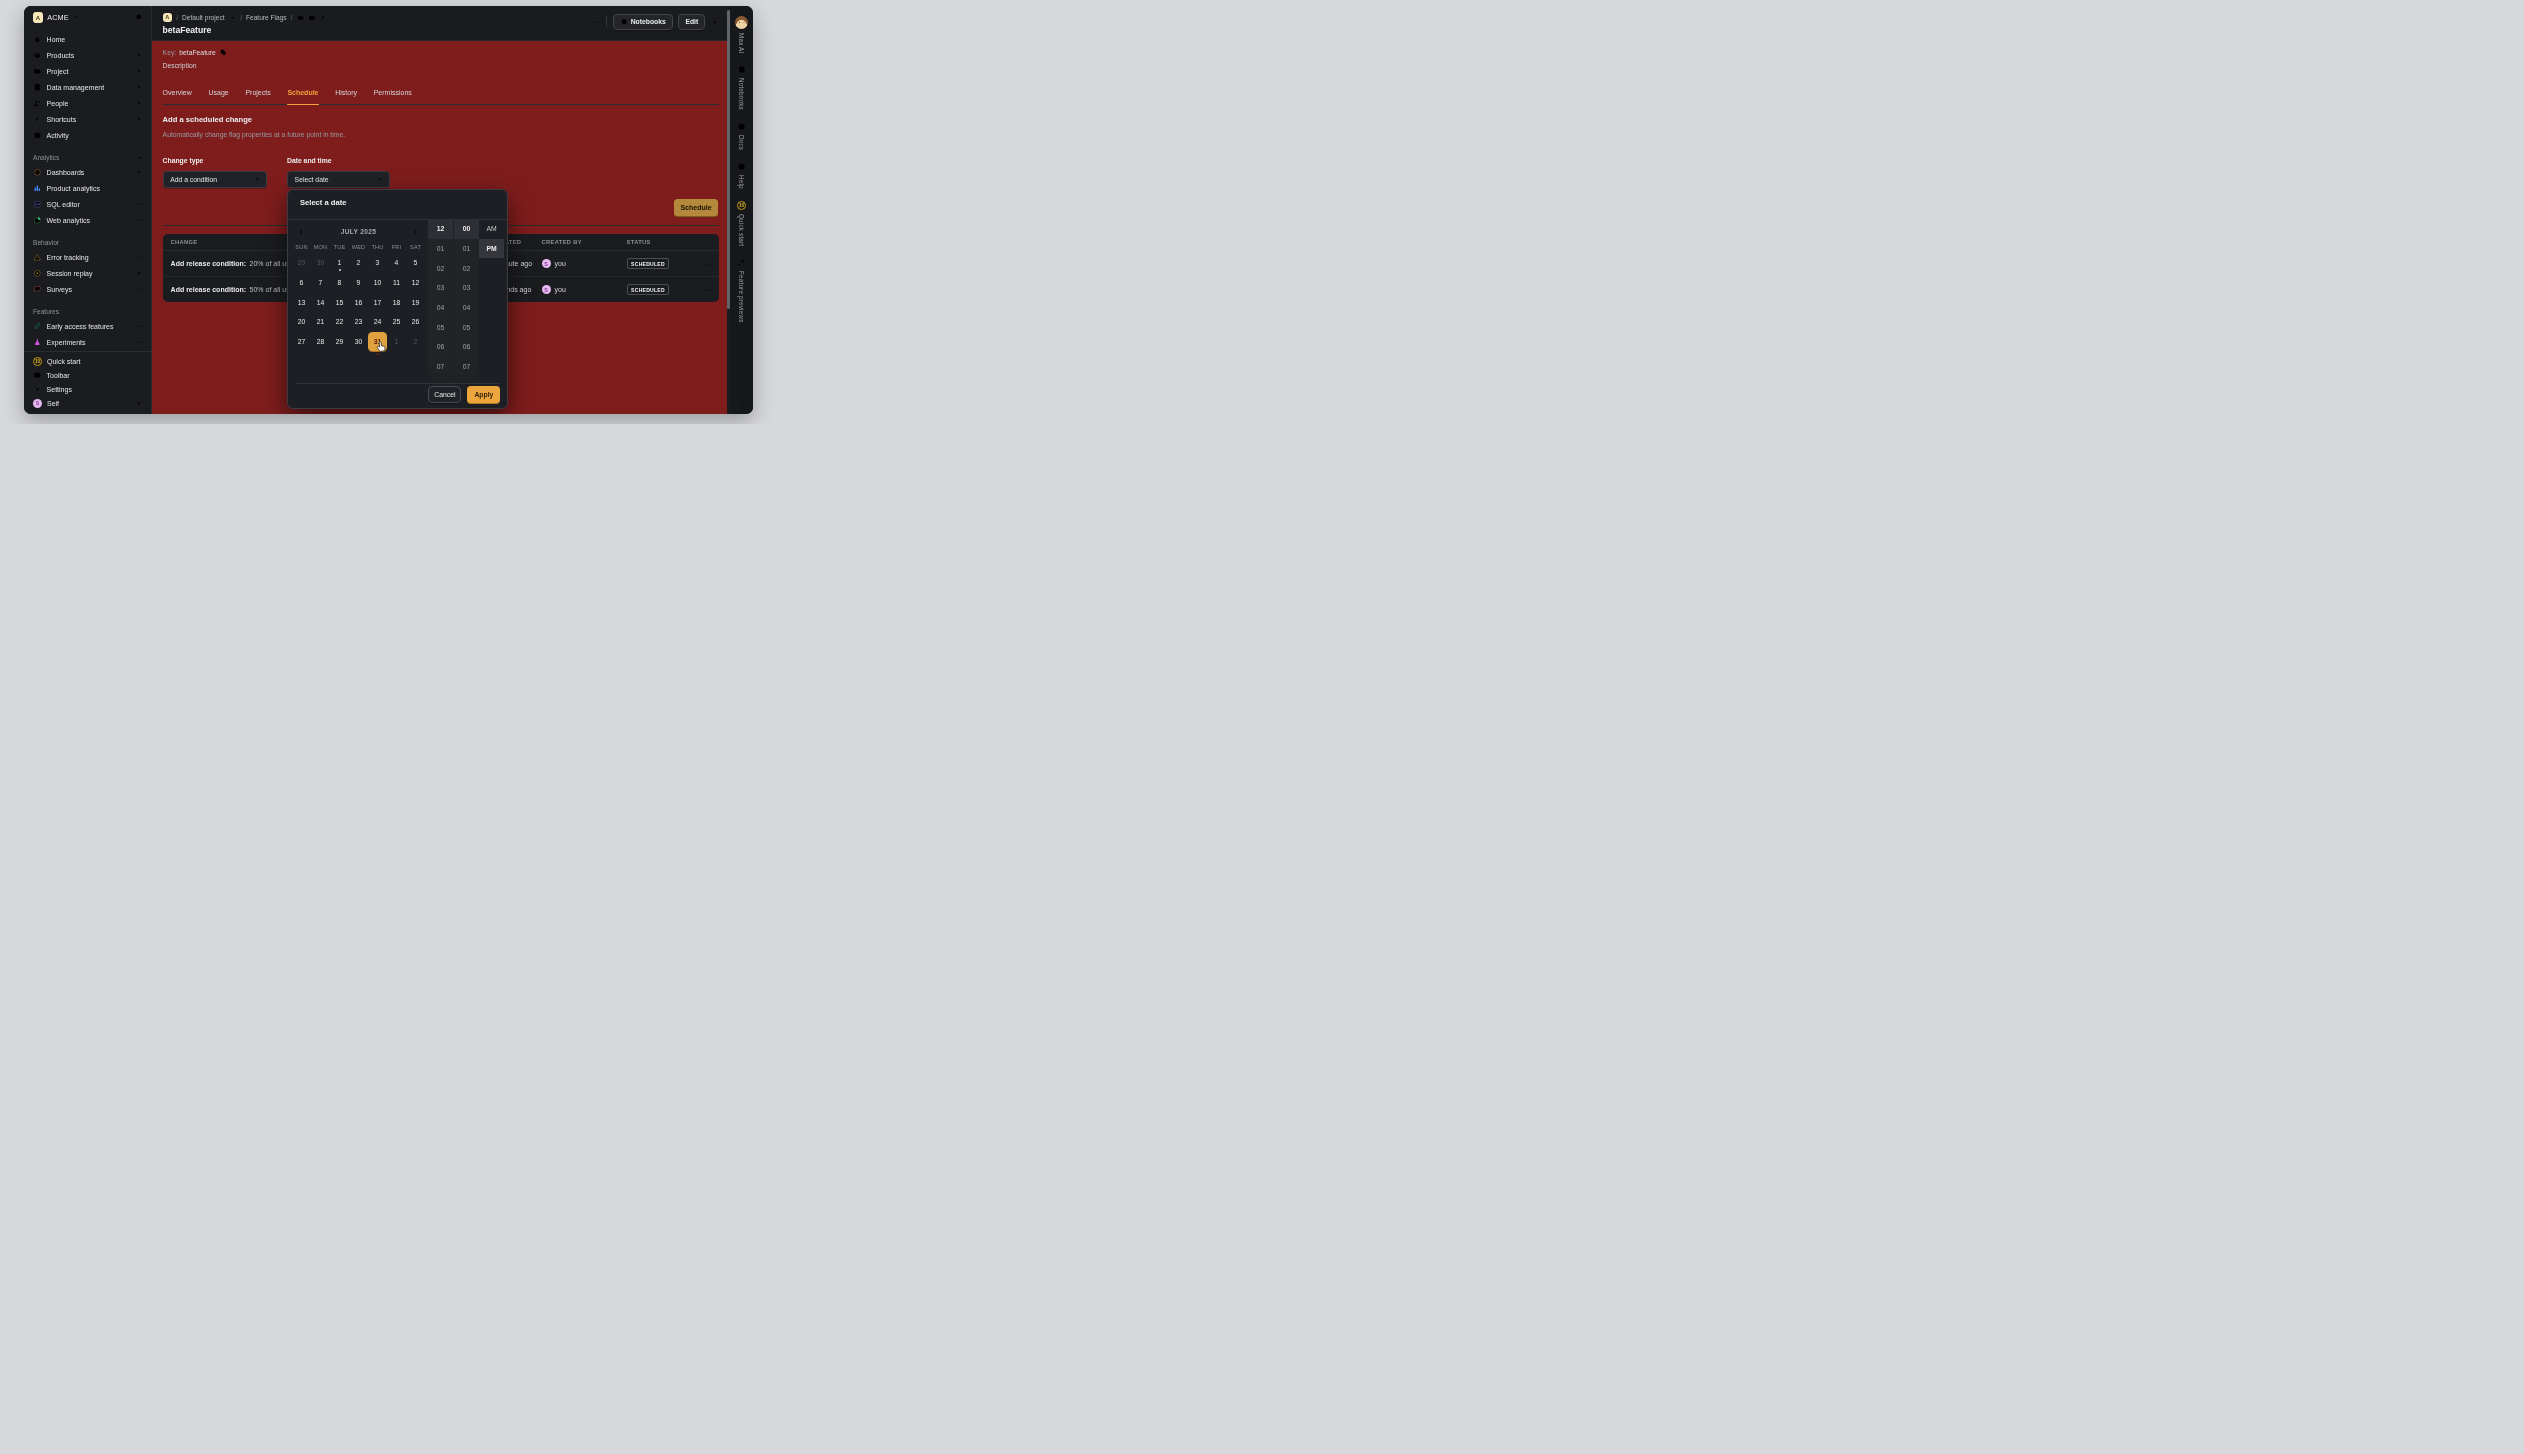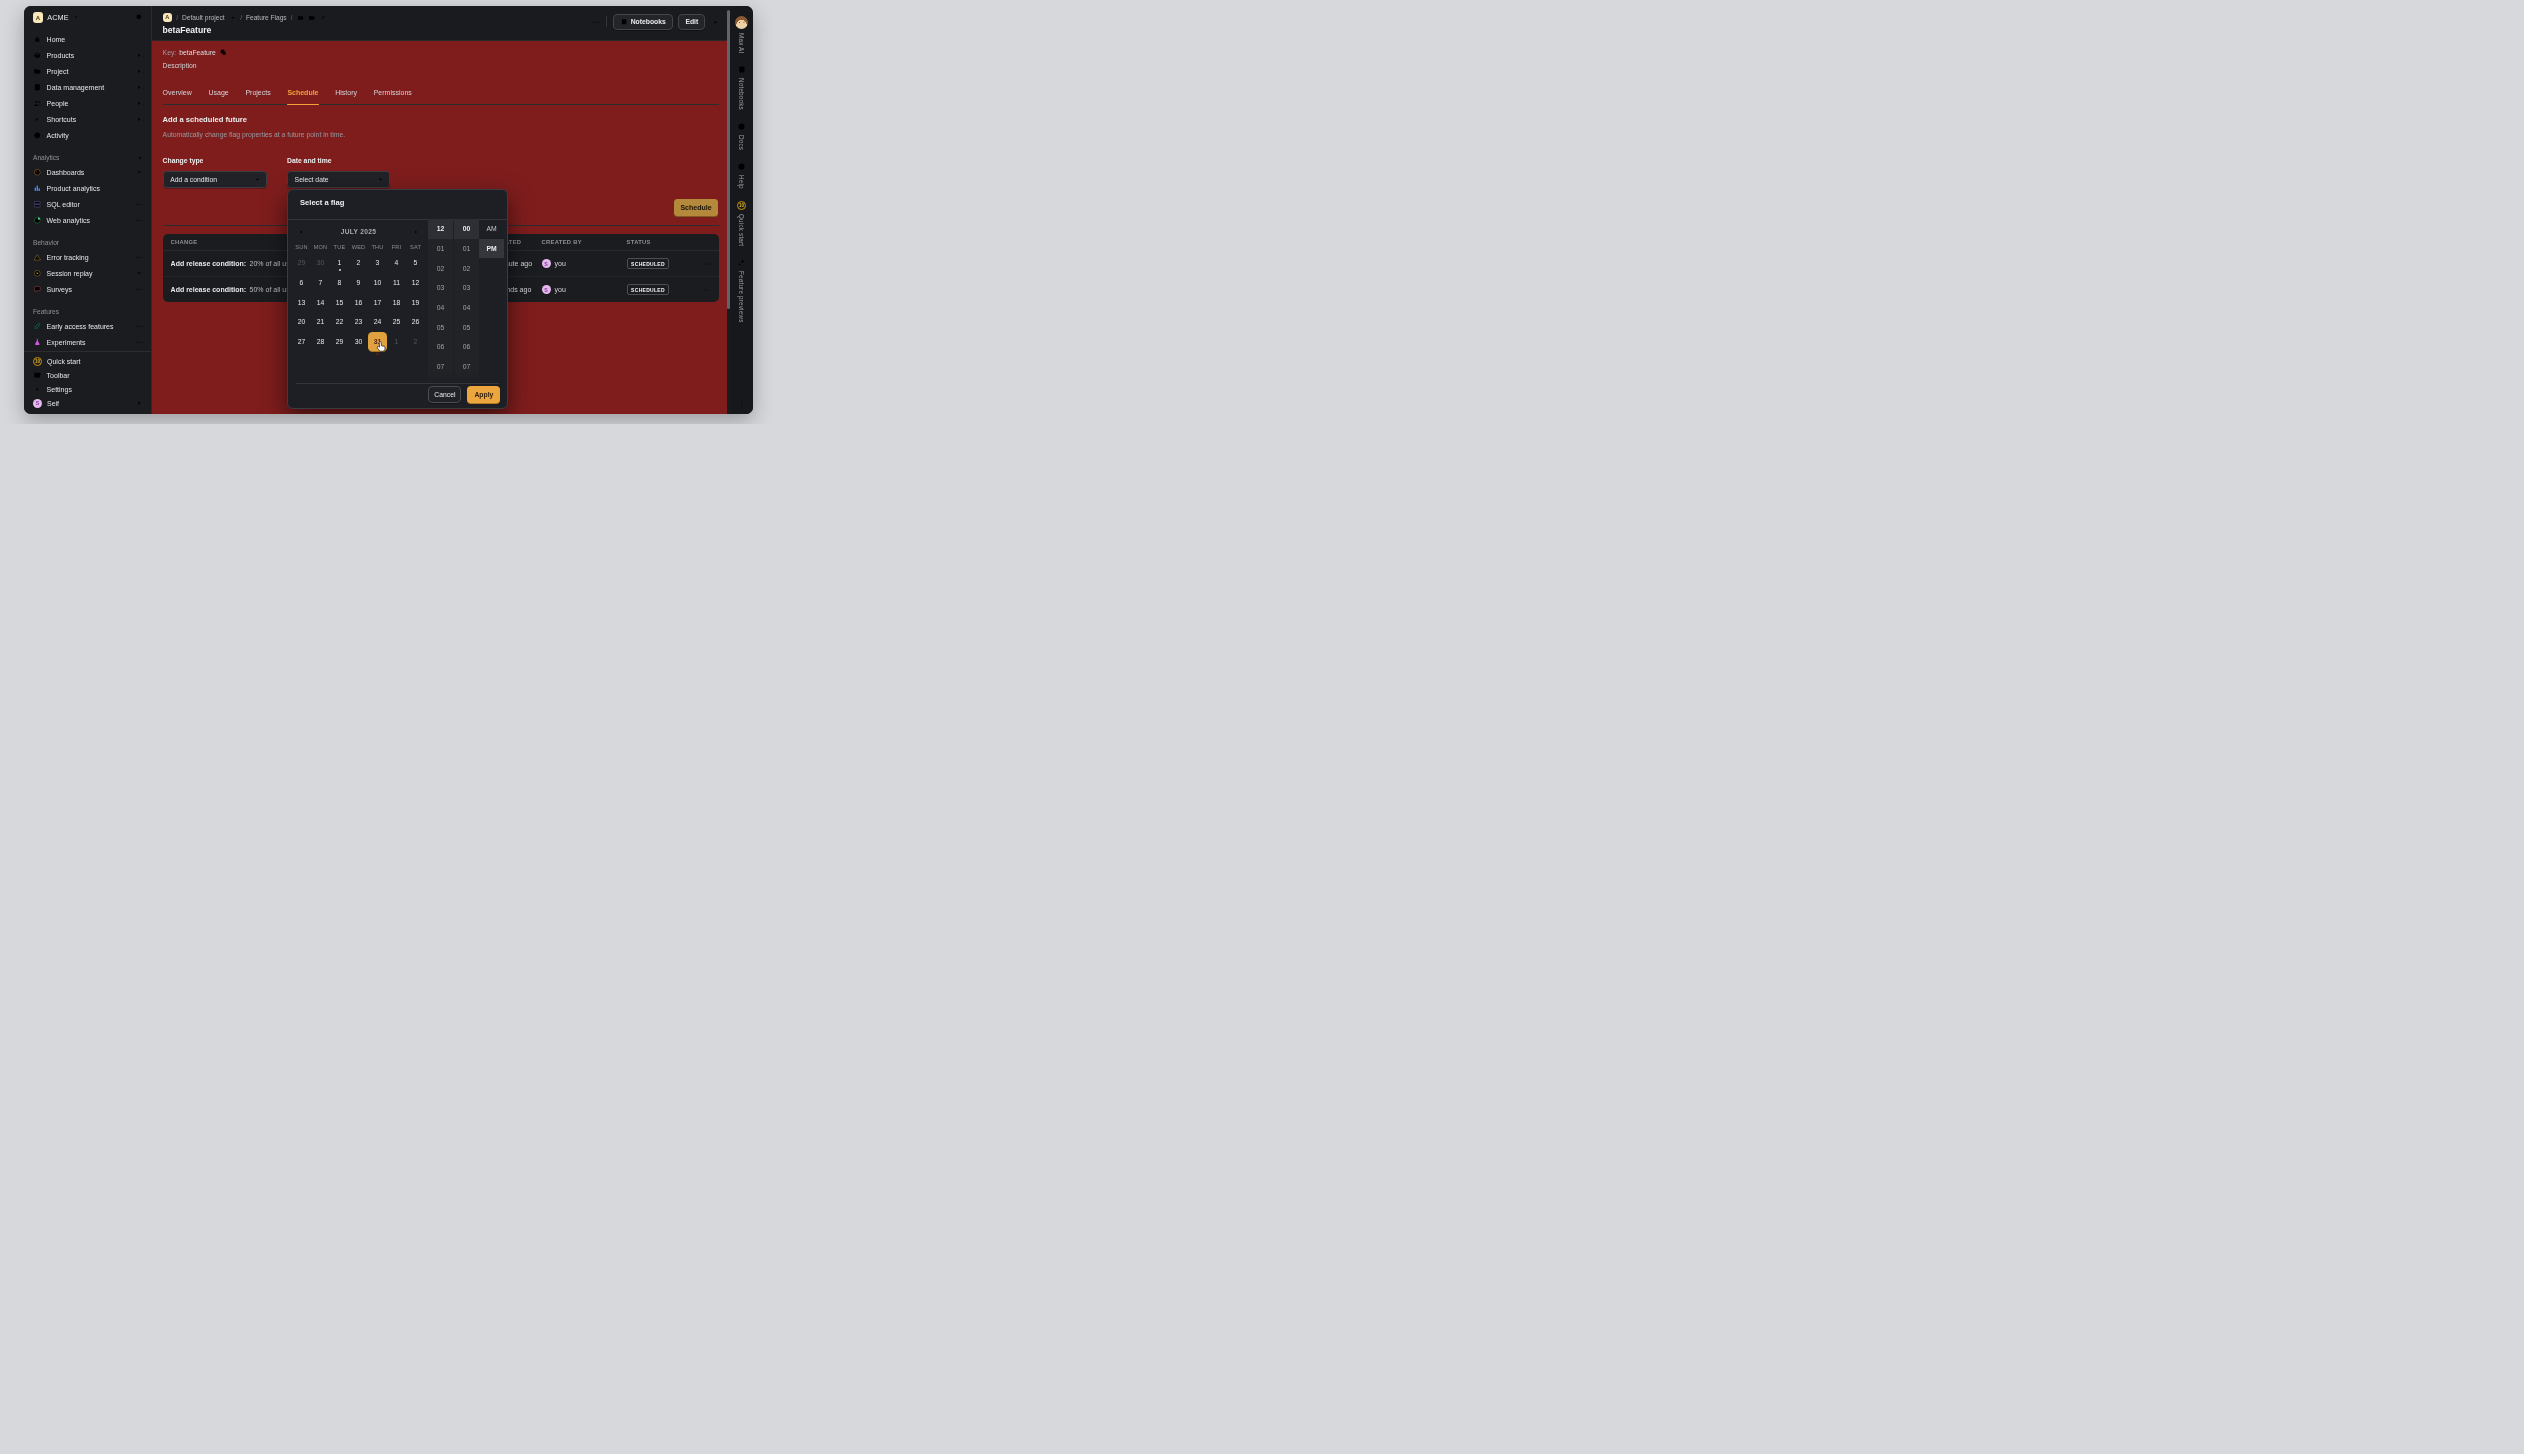--- a/index.html
+++ b/index.html
@@ -579,21 +579,21 @@
 
           </div>
 
           <div class="tab">
             <span>Permissions</span>
 
           </div>
 
       </div>
 
-      <div class="sec-title">Add a scheduled future</div>
+      <div class="sec-title">Add a scheduled change</div>
       <div class="sec-sub">Automatically change flag properties at a future point in time.</div>
 
       <div class="flabel" style="left:10.6px">Change type</div>
       <div class="flabel" style="left:135px">Date and time</div>
 
       <div class="dropdown" style="left:10.6px;width:104px">
         <span>Add a condition</span>
         <svg class="ic chev" viewBox="0 0 14 14" width="7" height="7">
             <use href="#i-chev-d"></use>
           </svg>
@@ -666,21 +666,21 @@
           <div class="c-actions">
             <svg class="ic" viewBox="0 0 16 16" width="8" height="8">
                 <use href="#i-dots-h"></use>
               </svg>
           </div>
         </div>
       </div>
     </div>
 
     <div class="modal">
-      <div class="mod-title">Select a flag</div>
+      <div class="mod-title">Select a date</div>
       <svg class="ic mod-close" viewBox="0 0 17 17" width="8.6" height="8.6">
           <use href="#i-close"></use>
         </svg>
       <div class="mod-div"></div>
 
       <div class="cal">
         <div class="cal-head">
           <svg class="ic cal-nav prev" viewBox="0 0 16 16" width="8" height="8">
               <use href="#i-chev-l"></use>
             </svg>

